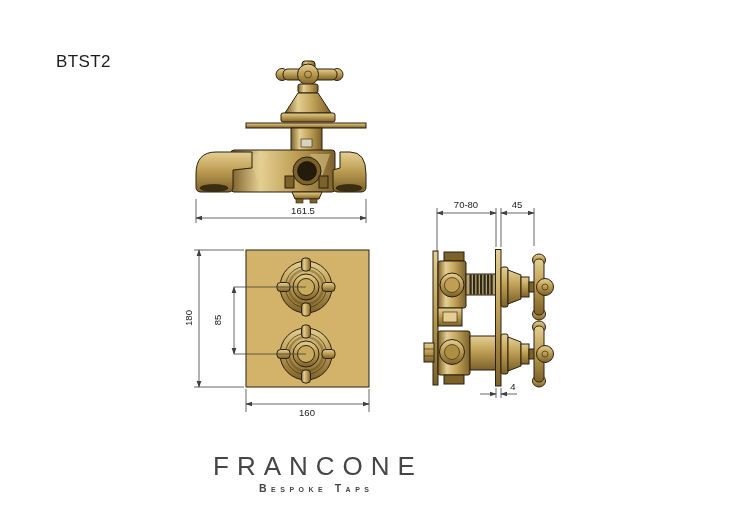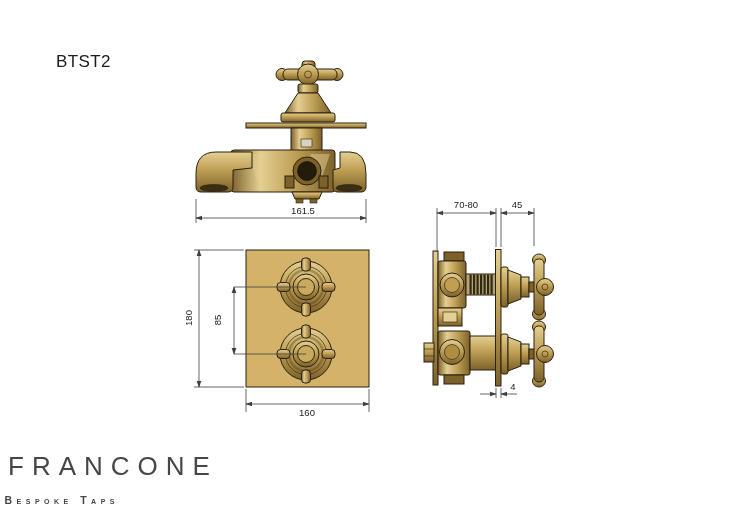--- a/index.html
+++ b/index.html
@@ -28,30 +28,31 @@
   .dimtxt {
     fill: var(--text, #1c1c1c);
     font-family: "Liberation Sans", sans-serif;
     font-size: 9.5px;
   }
   .brand {
     position: absolute;
     left: 0;
     right: 0;
     top: 451px;
+    text-align: center;
     color: var(--logo, #3e3e3e);
   }
   .brand-name {
     font-size: 26px;
     font-weight: 400;
     letter-spacing: 8px;
     text-indent: 8px;
   }
   .brand-tagline {
-    margin-top: 12px;
+    margin-top: 0;
     font-size: 10.5px;
     font-weight: 700;
     letter-spacing: 4.5px;
     text-indent: 4.5px;
     font-variant: small-caps;
   }
 </style>
 </head>
 <body>
 

